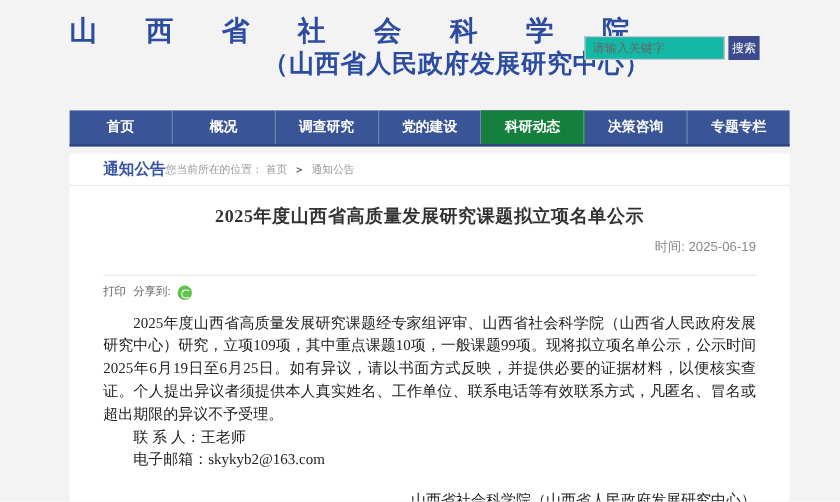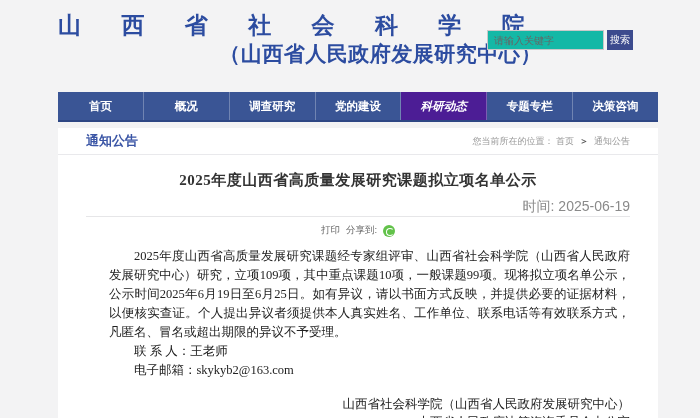--- a/index.html
+++ b/index.html
@@ -39,66 +39,66 @@
   .nav {
     position: absolute; left: 58px; top: 92px; width: 600px; height: 30px;
     display: flex; background: #3a5595; border-bottom: 2px solid #2e4784;
   }
   .nav-item {
     flex: 1; text-align: center; line-height: 28px; color: #fff;
     font-size: 11.5px; font-weight: bold; cursor: pointer;
     border-right: 1px solid rgba(255,255,255,0.28); white-space: nowrap;
   }
   .nav-item:last-child { border-right: none; }
-  .nav-item.active { background: #4c1d95; font-style: italic; }
+  .nav-item.active { background: #15803d; }
 
   
   .panel {
     position: absolute; left: 58px; top: 128px; width: 600px; height: 290px;
     background: #ffffff;
   }
   .breadcrumb-row {
     height: 27px; padding: 0 28px; display: flex; align-items: center;
-    justify-content: space-between; border-bottom: 1px solid #e9e9ec;
+    justify-content: flex-start; border-bottom: 1px solid #e9e9ec;
   }
   .section-title { color: #3a55a5; font-weight: bold; font-size: 13px; }
   .crumbs { font-size: 9px; color: #999; white-space: nowrap; }
   .crumbs .crumb-link { color: #999; cursor: pointer; }
   .crumbs .crumb-sep { color: #555; font-weight: bold; margin: 0 3px; }
   .crumbs .crumb-cur { color: #999; }
 
   .article { padding: 0 28px; }
   .article-title {
     text-align: center; font-size: 15px; font-weight: bold; color: #333;
     margin: 16px 0 8px 0; letter-spacing: 0.5px; font-family: Liberation Serif, serif;
   }
   .meta-row {
-    text-align: right; font-size: 14px; color: #8a8a8a;
-    padding-bottom: 0; border-bottom: 1px solid #e6e6e8;
+    text-align: right; font-size: 11px; color: #8a8a8a;
+    padding-bottom: 16px; border-bottom: 1px solid #e6e6e8;
   }
   .share-row {
     text-align: right; font-size: 9.5px; color: #666; margin-top: 7px;
-    display: flex; justify-content: center; align-items: center; gap: 6px;
+    display: flex; justify-content: flex-start; align-items: center; gap: 6px;
   }
   .print-link { cursor: pointer; color: #666; }
   .share-icon {
     display: inline-block; width: 12px; height: 12px; border-radius: 50%;
     background: #62c24a; position: relative; cursor: pointer;
   }
   .share-icon::after {
     content: ""; position: absolute; left: 3px; top: 3px; width: 6px; height: 6px;
     border: 1.5px solid #fff; border-radius: 50%; border-right-color: transparent;
   }
 
   .body-text {
     margin-top: 10px;
     font-family: "Liberation Serif", "DejaVu Serif", serif;
     font-size: 12.5px; color: #222; line-height: 19px; text-align: justify;
   }
-  .body-text p.indent { text-indent: 2em; margin-left: 23px; }
+  .body-text p.indent { text-indent: 2em; }
   .signature { 
     margin-top: 15px; text-align: right;
     font-family: "Liberation Serif", "DejaVu Serif", serif;
     font-size: 12.5px; color: #222; line-height: 18px;
   }
 </style>
 </head>
 <body>
 
 <div class="site-header">
@@ -110,22 +110,22 @@
   <input class="search-input" type="text" placeholder="请输入关键字" style="">
   <button class="search-btn">搜索</button>
 </div>
 
 <div class="nav">
   <div class="nav-item">首页</div>
   <div class="nav-item">概况</div>
   <div class="nav-item">调查研究</div>
   <div class="nav-item">党的建设</div>
   <div class="nav-item active">科研动态</div>
+  <div class="nav-item">决策咨询</div>
   <div class="nav-item">专题专栏</div>
-  <div class="nav-item">决策咨询</div>
 </div>
 
 <div class="panel">
 
   <div class="breadcrumb-row">
     <div class="section-title">通知公告</div>
     <div class="crumbs">
       <span>您当前所在的位置：</span>
       <span class="crumb-link">首页</span>
       <span class="crumb-sep">＞</span>

